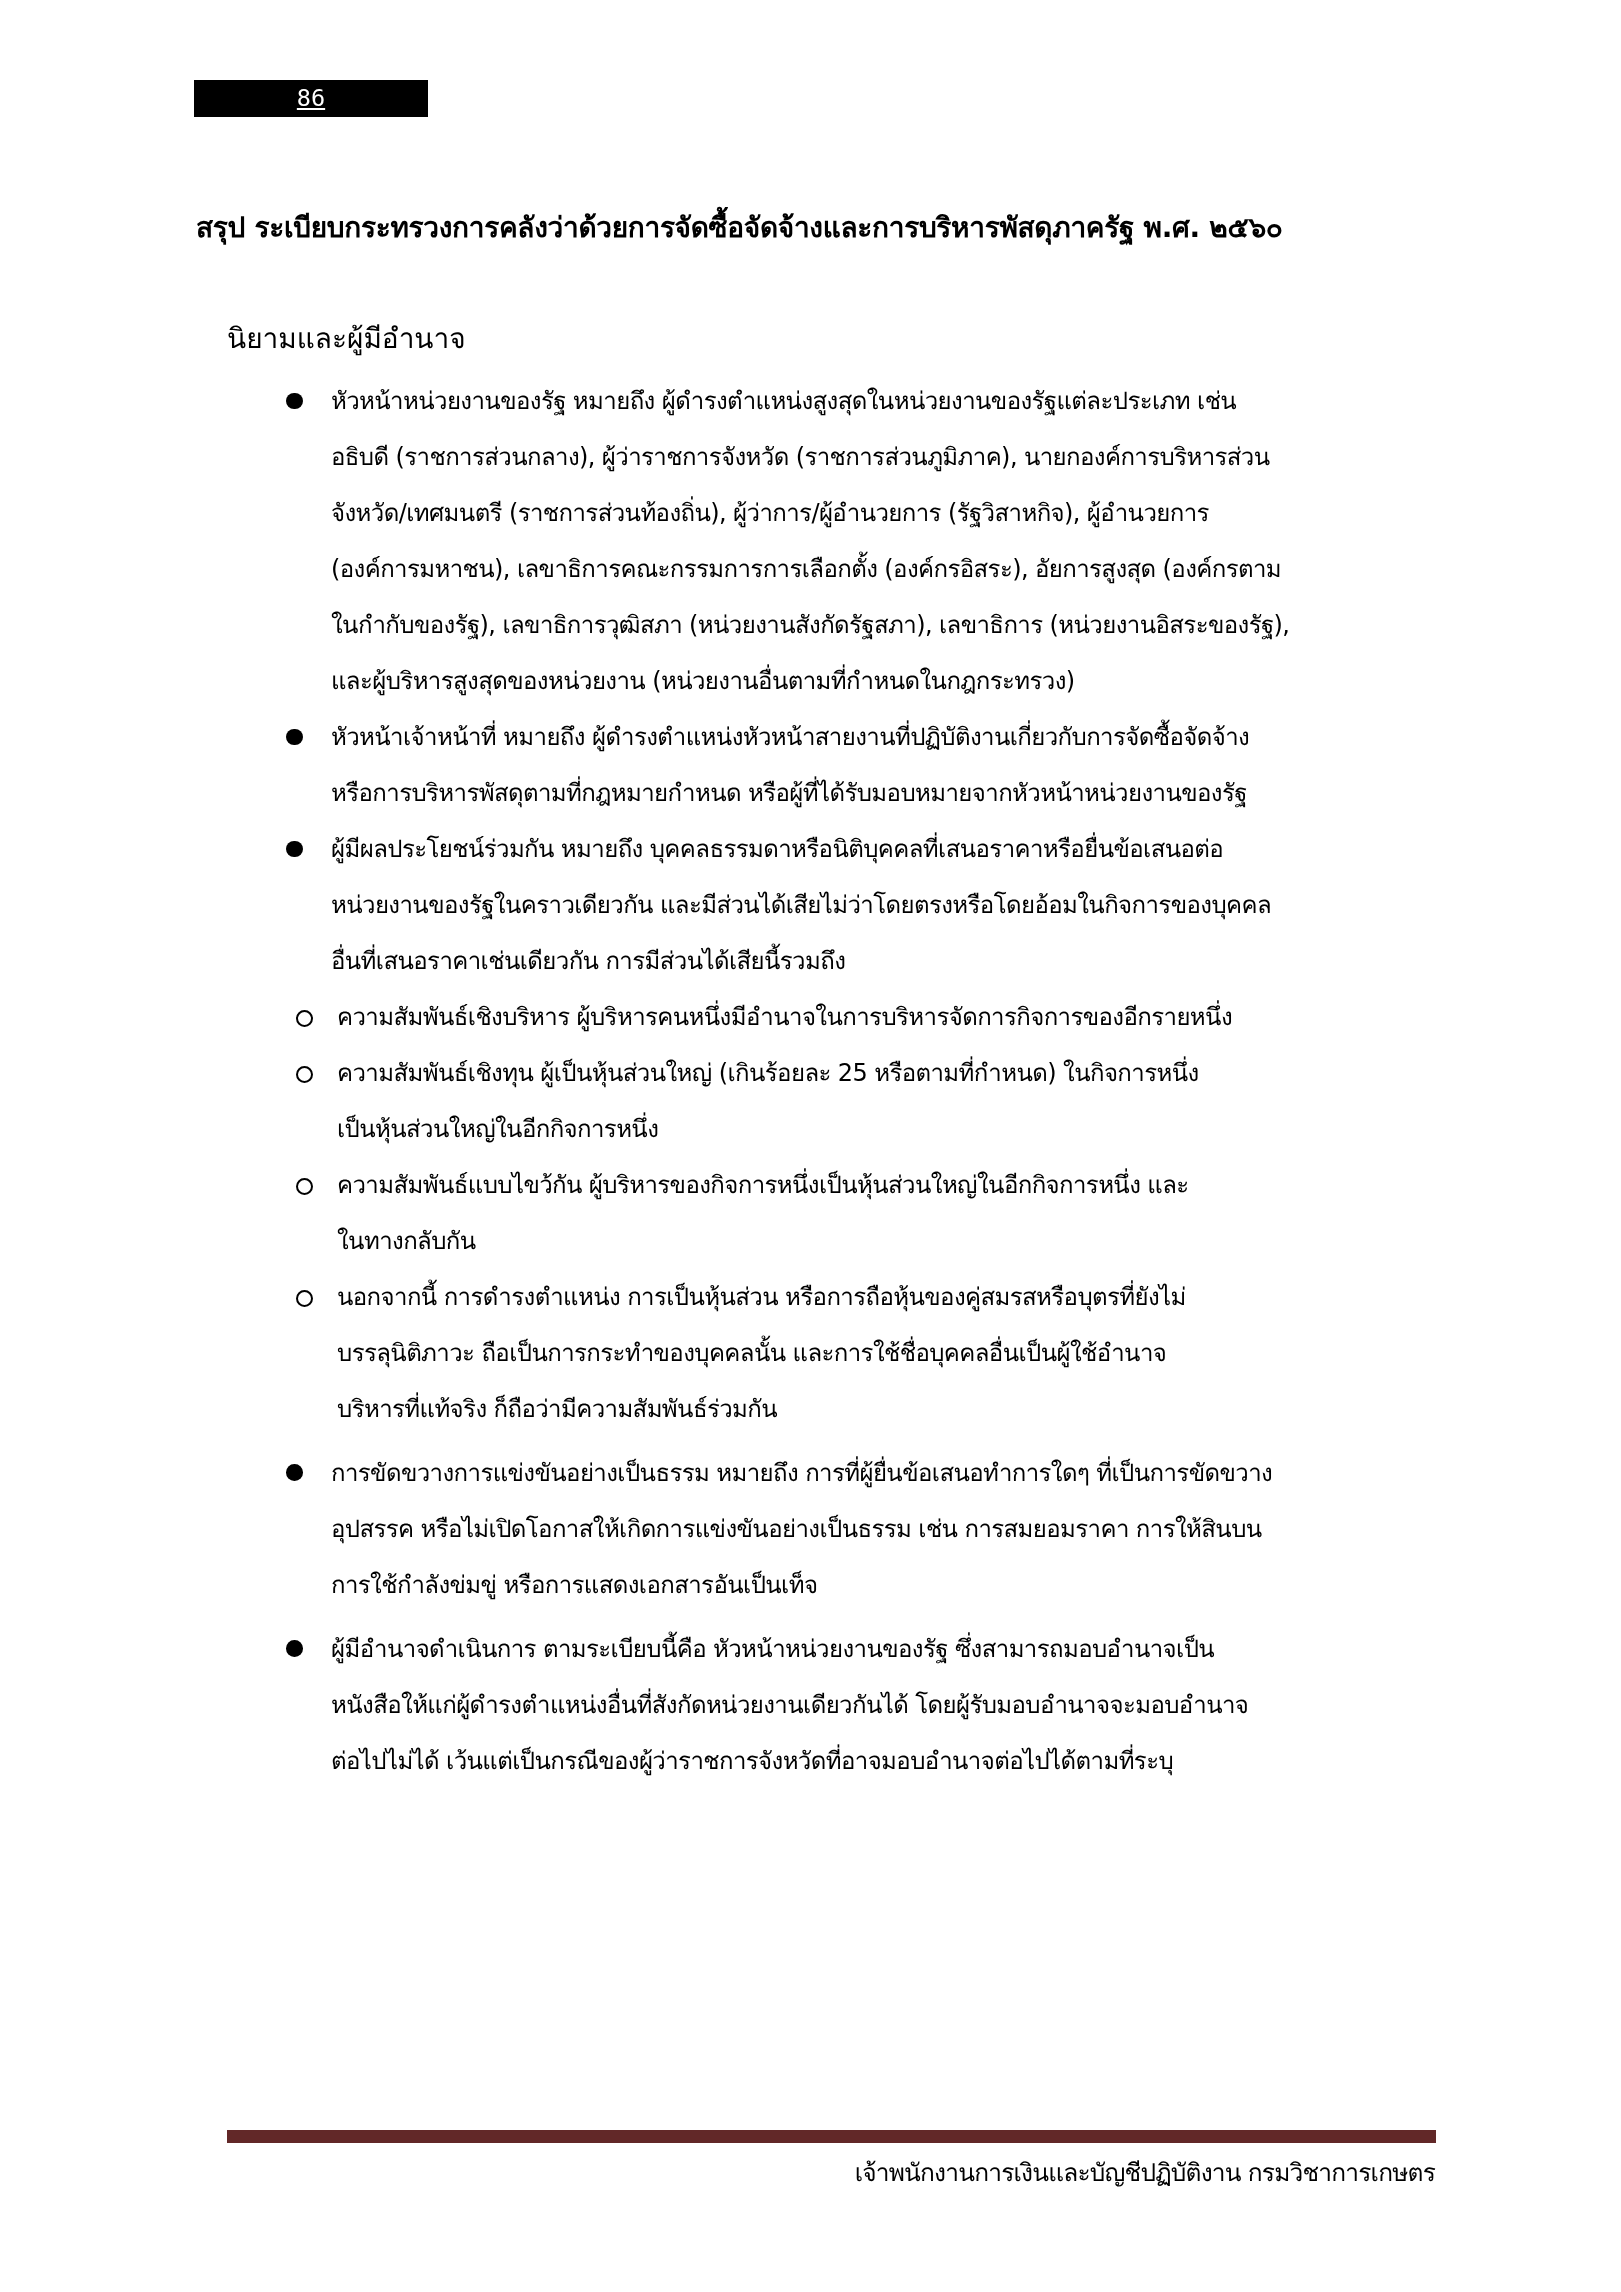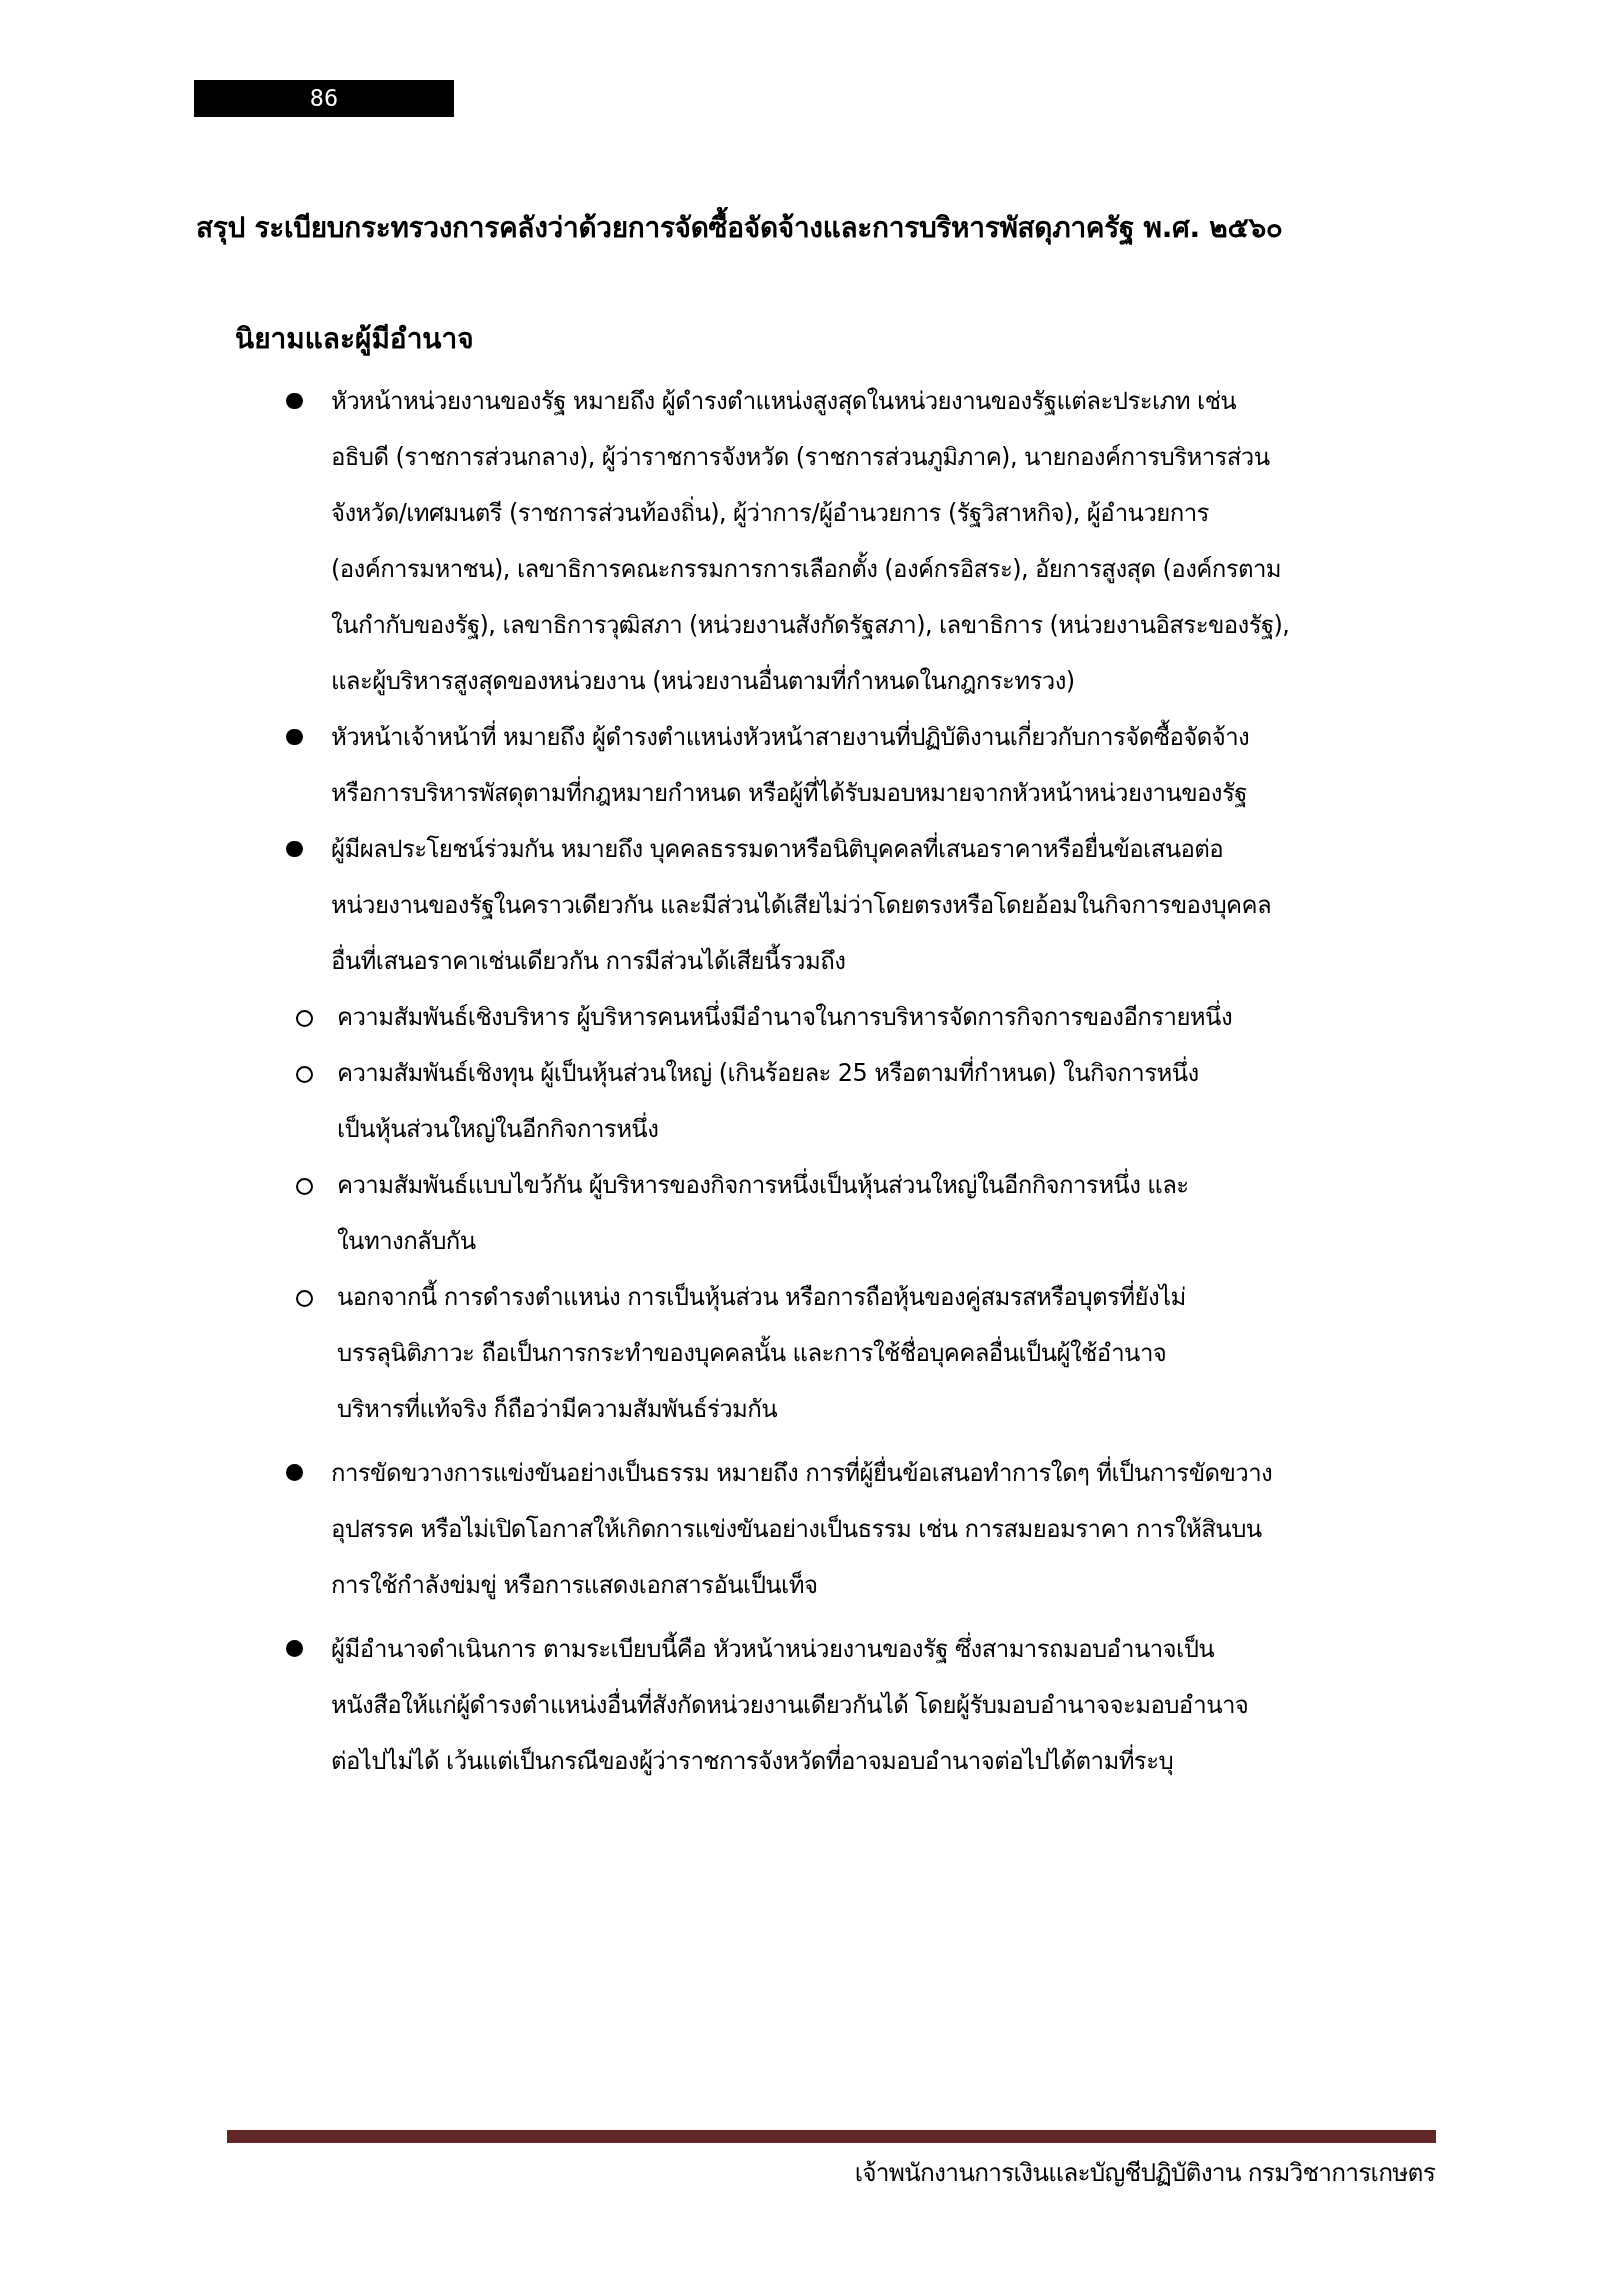--- a/index.html
+++ b/index.html
@@ -2,32 +2,32 @@
 <html><head>
   <meta charset="utf-8">
   <style>
     html, body { margin: 0; padding: 0; background: #ffffff; }
     body {
       width: 1621px; height: 2293px; position: relative; overflow: hidden;
       font-family: "DejaVu Sans", "Liberation Sans", sans-serif;
       color: #000;
     }
     .page-number-box {
-      position: absolute; left: 194px; top: 80px; width: 260px; height: 37px;
+      position: absolute; left: 194px; top: 80px; width: 234px; height: 37px;
       background: #000; color: #fff; text-align: center;
-      font-family: "DejaVu Sans Mono", monospace; font-size: 23.5px; line-height: 37px;
+      font-family: "DejaVu Sans Mono", monospace; font-size: 23.5px; line-height: 37px; text-decoration: underline;
     }
     .doc-title {
       position: absolute; left: 196px; top: 203px; width: 1225px;
       font-weight: bold; font-size: 28px; line-height: 49px;
       letter-spacing: -0.3px;
     }
     .section-heading {
       position: absolute; left: 227px; top: 314px;
-      font-weight: bold; font-size: 28px; line-height: 49px; margin-left: 8px;
+      font-weight: normal; font-size: 28px; line-height: 49px;
     }
     .content {
       position: absolute; left: 227px; top: 373px; width: 1215px;
       font-size: 24px; line-height: 56px; letter-spacing: -0.6px;
     }
     .bullet-item { position: relative; padding-left: 104px; }
     .bullet-item + .bullet-item { margin-top: 0; }
     .bullet-item.gap-top { margin-top: 7.8px; }
     .bullet-dot {
       position: absolute; left: 59px; top: 19.6px; width: 16.7px; height: 16.7px;

